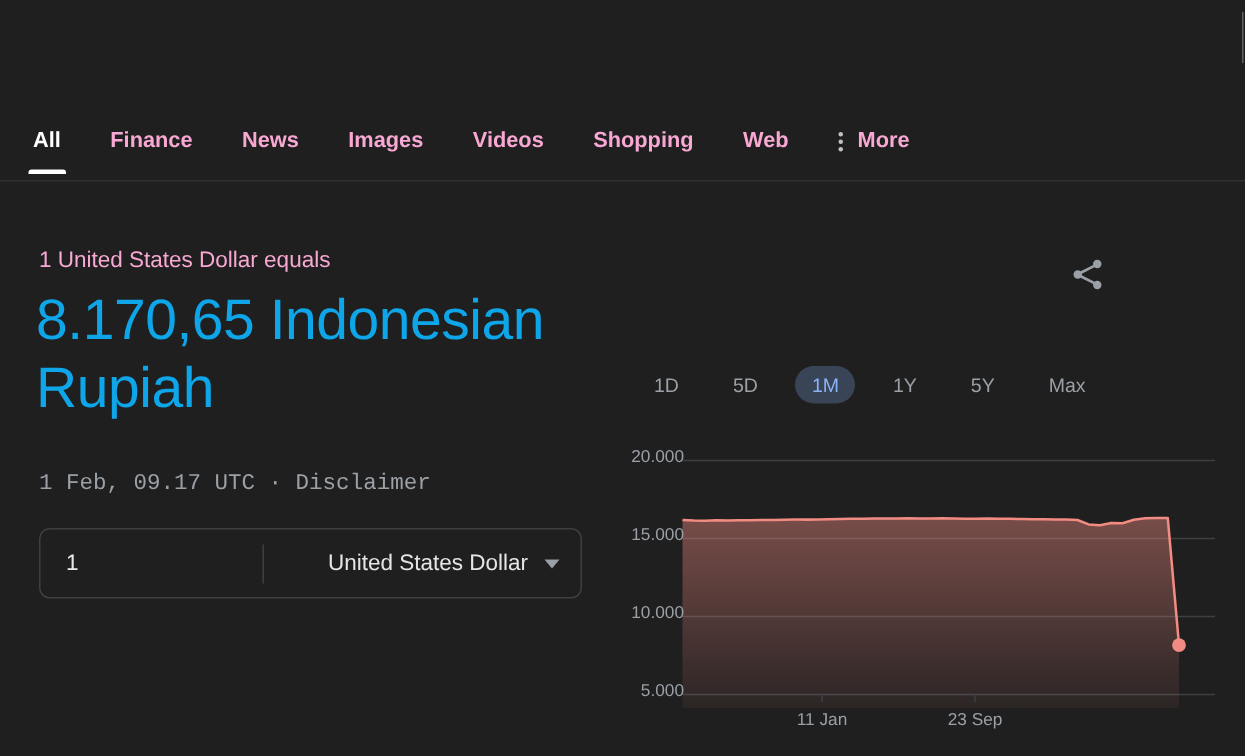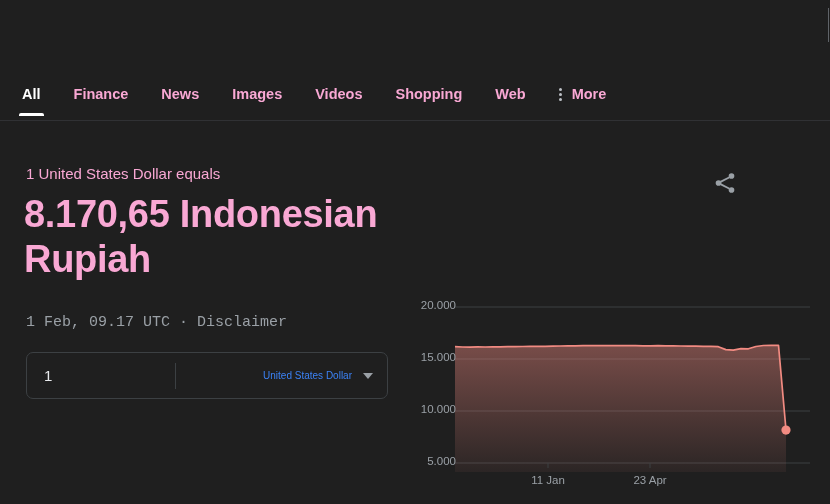--- a/index.html
+++ b/index.html
@@ -97,24 +97,24 @@
   }
 
   
   #eq-label {
     position: absolute; left: 26px; top: 165px;
     color: #f9a8d4; font-size: 15px;
   }
   #result-amount {
     position: absolute; left: 24px; top: 192px;
     width: 390px;
-    color: #f9a8d4;
+    color: #0ea5e9;
     font-size: 38px;
     line-height: 45px;
-    font-weight: 700;
+    font-weight: 400;
     letter-spacing: -.3px;
   }
   #timestamp-row {
     position: absolute; left: 26px; top: 314px;
     color: #9aa0a6; font-size: 15px; font-family: Liberation Mono, monospace;
   }
   #timestamp-row .disclaimer { color: #9aa0a6; }
 
   
   .conv-field {
@@ -132,21 +132,21 @@
     padding-left: 17px;
     width: 148px;
   }
   .conv-sep {
     width: 1px; height: 26px; background: #3c4043;
   }
   .conv-currency {
     flex: 1;
     display: flex; align-items: center; justify-content: flex-end;
     padding-right: 14px;
-    color: #3b82f6; font-size: 10px; text-align: right;
+    color: #e5e5e5; font-size: 15px; text-align: right;
   }
   .caret-icon {
     width: 0; height: 0;
     margin-left: 11px;
     border-left: 5.5px solid transparent;
     border-right: 5.5px solid transparent;
     border-top: 6px solid #9aa0a6;
   }
 
   
@@ -257,20 +257,40 @@
   <div id="share-icon">
     <svg width="26" height="26" viewBox="0 0 24 24">
       <circle cx="18" cy="5.5" r="2.6" fill="#9aa0a6"></circle>
       <circle cx="18" cy="18.5" r="2.6" fill="#9aa0a6"></circle>
       <circle cx="6" cy="12" r="2.6" fill="#9aa0a6"></circle>
       <line x1="7.8" x2="16.2" y1="10.9" y2="6.7" stroke="#9aa0a6" stroke-width="1.7"></line>
       <line x1="7.8" x2="16.2" y1="13.1" y2="17.3" stroke="#9aa0a6" stroke-width="1.7"></line>
     </svg>
   </div>
 
+  <div id="range-buttons">
+    <div class="range-btn">
+      <span>1D</span>
+    </div>
+    <div class="range-btn">
+      <span>5D</span>
+    </div>
+    <div class="range-btn active">
+      <span>1M</span>
+    </div>
+    <div class="range-btn">
+      <span>1Y</span>
+    </div>
+    <div class="range-btn">
+      <span>5Y</span>
+    </div>
+    <div class="range-btn">
+      <span>Max</span>
+    </div>
+  </div>
 
   <div id="chart">
     <svg id="chart-svg" width="420" height="205">
         <line x1="57" x2="412" y1="19" y2="19" stroke="#3c4043" stroke-width="1"></line>
         <line x1="57" x2="412" y1="71" y2="71" stroke="#3c4043" stroke-width="1"></line>
         <line x1="57" x2="412" y1="123" y2="123" stroke="#3c4043" stroke-width="1"></line>
         <line x1="57" x2="412" y1="175" y2="175" stroke="#3c4043" stroke-width="1"></line>
         <defs>
           <linearGradient id="areaGrad" x1="0" y1="0" x2="0" y2="1">
             <stop offset="0%" stop-color="#f28b82" stop-opacity="0.42"></stop>
@@ -284,17 +304,17 @@
         <line x1="252" x2="252" y1="175" y2="180" stroke="#3c4043" stroke-width="1"></line>
       </svg>
     <div id="chart-ylabels">
         <div class="ylabel" style="top: 11px;">20.000</div>
         <div class="ylabel" style="top: 63px;">15.000</div>
         <div class="ylabel" style="top: 115px;">10.000</div>
         <div class="ylabel" style="top: 167px;">5.000</div>
       </div>
     <div id="chart-xlabels">
         <div class="xlabel" style="left: 150px; top: 186px;">11 Jan</div>
-        <div class="xlabel" style="left: 252px; top: 186px;">23 Apr</div>
+        <div class="xlabel" style="left: 252px; top: 186px;">23 Sep</div>
       </div>
   </div>
 
 </div>
 
 </body></html>

